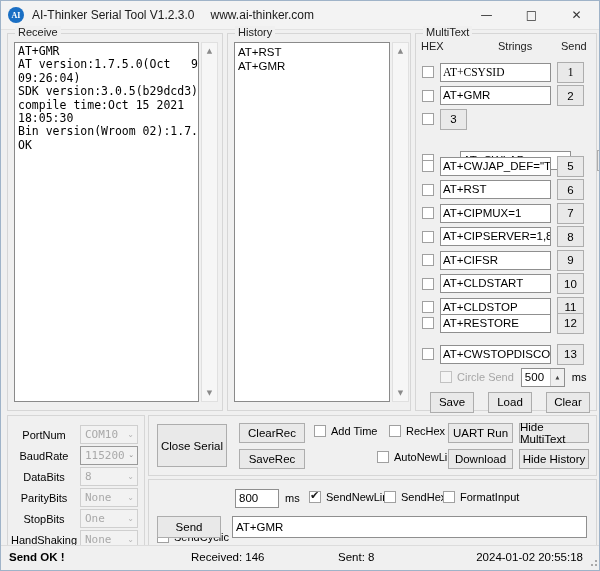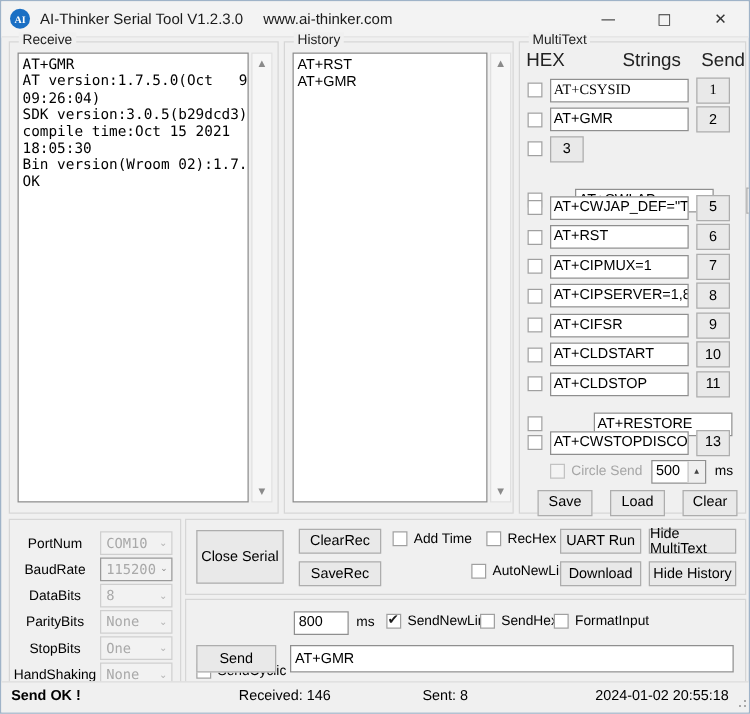--- a/index.html
+++ b/index.html
@@ -124,21 +124,21 @@
   }
   .vscroll .arrow.up { top: 1px; }
   .vscroll .arrow.dn { bottom: 1px; }
 
   .recv-scroll { left: 193px; top: 8px; height: 360px; }
   .hist-scroll { left: 164px; top: 8px; height: 360px; }
 
   
   .mt-head {
     position: absolute; top: 6px; left: 0; width: 100%;
-    height: 16px; font-size: 15px; color: #222;
+    height: 16px; font-size: 11px; color: #222;
   }
   .mt-hex  { position: absolute; left: 5px; top: 0; }
   .mt-str  { position: absolute; left: 82px; top: 0; }
   .mt-send { position: absolute; left: 145px; top: 0; }
 
   .mt-row {
     position: absolute; left: 0; width: 100%; height: 24px;
     display: flex; align-items: center;
   }
   .mt-cb {
@@ -398,21 +398,21 @@
         <div class="mt-row" style="top: 237.5px; align-items: center;">
           <div class="mt-cb"></div>
           <div class="mt-input">AT+CLDSTART</div>
           <div class="mt-btn">10</div>
         </div>
         <div class="mt-row" style="top: 261px;">
           <div class="mt-cb"></div>
           <div class="mt-input">AT+CLDSTOP</div>
           <div class="mt-btn">11</div>
         </div>
-        <div class="mt-row" style="top: 293px; gap: 35px;">
+        <div class="mt-row" style="top: 277px;">
           <div class="mt-cb"></div>
           <div class="mt-input">AT+RESTORE</div>
           <div class="mt-btn">12</div>
         </div>
         <div class="mt-row" style="top: 308px;">
           <div class="mt-cb"></div>
           <div class="mt-input">AT+CWSTOPDISCOVER</div>
           <div class="mt-btn">13</div>
         </div>
       </div>

